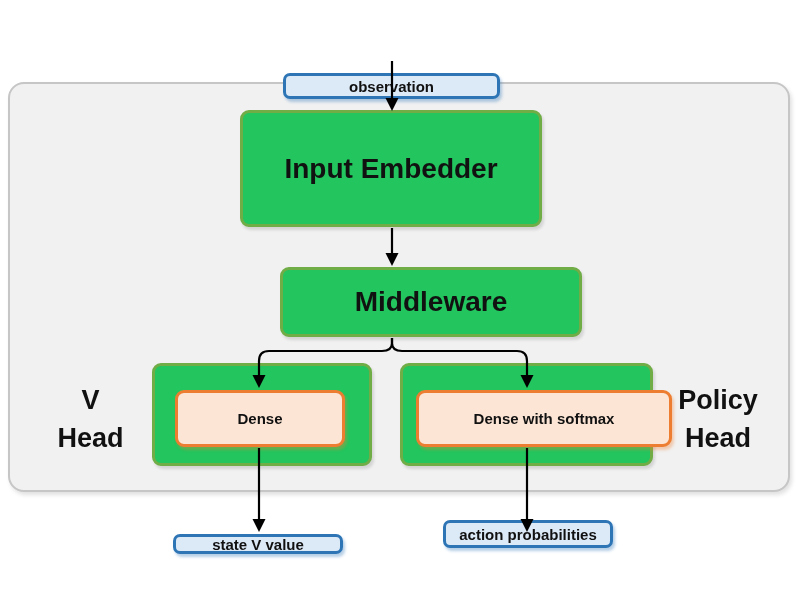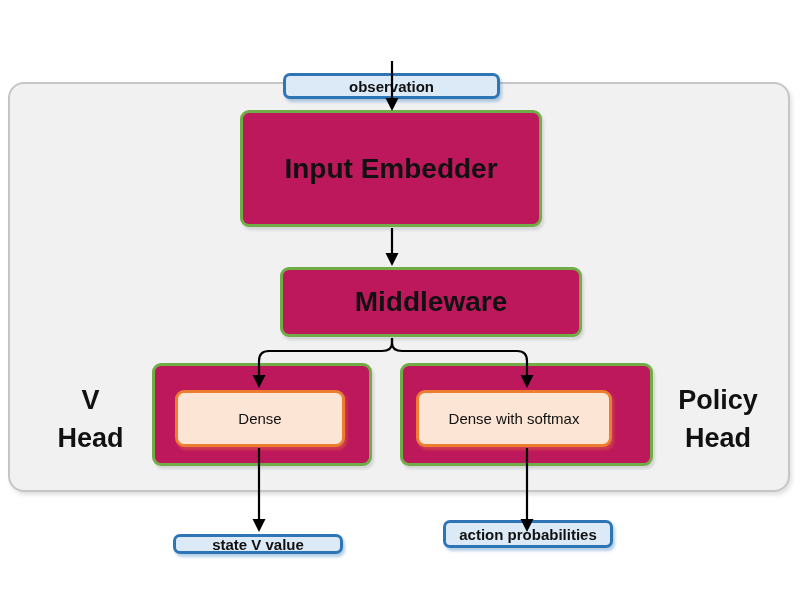--- a/index.html
+++ b/index.html
@@ -17,33 +17,33 @@
   }
 
   .bluebox{
     background:#dce9f7;border:3px solid #2e75b6;border-radius:7px;
     display:flex;align-items:center;justify-content:center;
     font-weight:bold;font-size:15px;
     box-shadow:2px 3px 3px rgba(46,117,182,0.35);
   }
 
   .greenbox{
-    background:#be185d;border:3px solid #70ad47;border-radius:9px;
+    background:#22c55e;border:3px solid #70ad47;border-radius:9px;
     display:flex;align-items:center;justify-content:center;
     box-shadow:2px 3px 3px rgba(0,0,0,0.12);
   }
   .greenbox.big{font-weight:bold;font-size:28px;}
 
   .orangebox{
     background:#fce5d5;border:3px solid #ed7d31;border-radius:9px;
     display:flex;flex-direction:column;align-items:center;justify-content:center;
     font-size:15px;line-height:21px;
     box-shadow:2px 3px 3px rgba(237,125,49,0.35);
   }
-  .orangebox .title{font-weight:normal;}
+  .orangebox .title{font-weight:bold;}
 
   .sidelabel{
     font-weight:bold;font-size:27px;line-height:38px;text-align:center;
   }
 
   svg.connectors{position:absolute;left:0;top:0;pointer-events:none;}
 </style>
 </head>
 <body>
 
@@ -64,21 +64,21 @@
 <div class="abs greenbox" style="left:152px;top:363px;width:220px;height:103px;"></div>
 <div class="abs orangebox" style="left:175px;top:390px;width:170px;height:57px;">
   <span class="title">Dense</span>
 </div>
 <div class="abs sidelabel" style="left:28px;top:381px;width:125px;">
   <div>V</div>
   <div>Head</div>
 </div>
 
 <div class="abs greenbox" style="left:400px;top:363px;width:253px;height:103px;"></div>
-<div class="abs orangebox" style="left:416px;top:390px;width:196px;height:57px;gap:43px;">
+<div class="abs orangebox" style="left:416px;top:390px;width:256px;height:57px;gap:43px;">
   <span class="title">Dense with softmax</span>
 </div>
 <div class="abs sidelabel" style="left:653px;top:381px;width:130px;">
   <div>Policy</div>
   <div>Head</div>
 </div>
 
 <div class="abs bluebox" style="left:173px;top:534px;width:170px;height:20px;">
   <span>state V value</span>
 </div>

